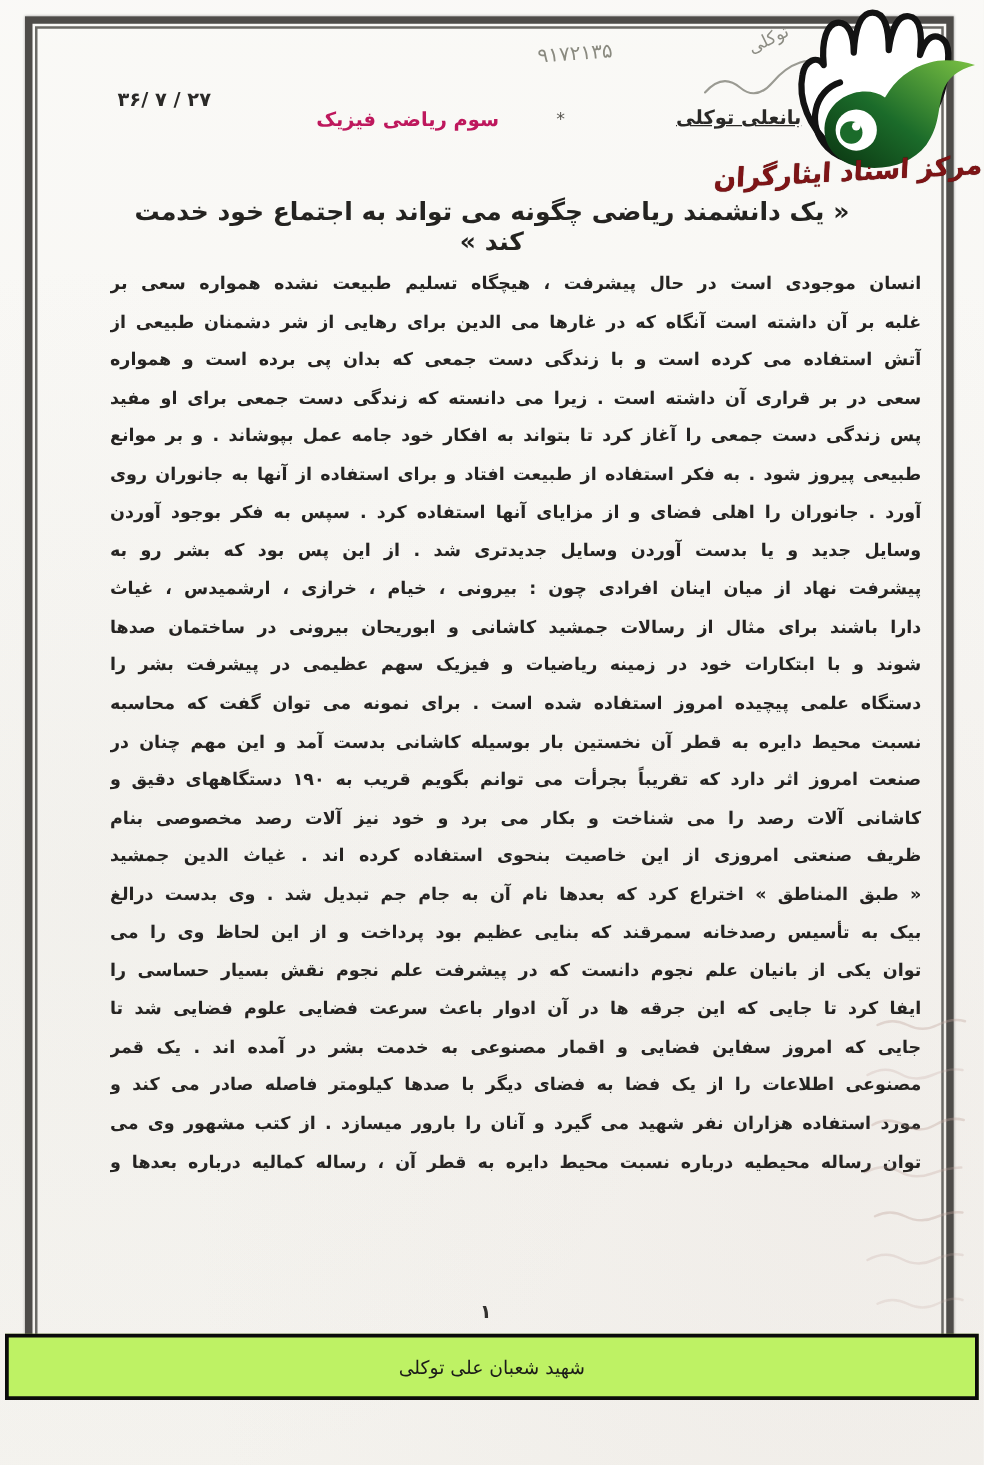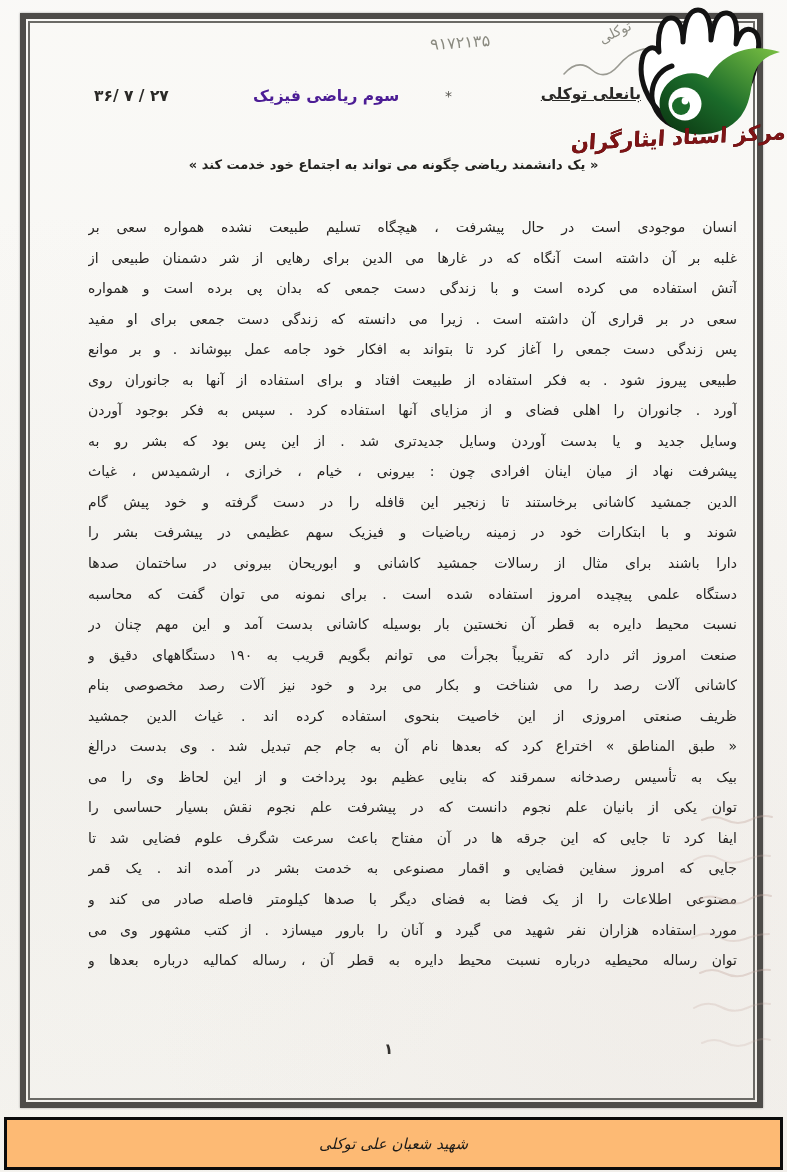--- a/index.html
+++ b/index.html
@@ -22,64 +22,64 @@
     border:6px solid #4e4c49;
     box-shadow:0 0 2px rgba(0,0,0,.35);
   }
   .frame-inner{
     position:absolute;inset:2px;
     border:2px solid #6b6a66;
   }
   
   .student-name{position:absolute;top:85px;right:146px;font-size:15.5px;font-weight:bold;color:#2a2927;direction:rtl;text-decoration:underline;}
   .sep-mark{position:absolute;top:88px;left:445px;font-size:14px;color:#57554f;}
-  .course{position:absolute;top:87px;left:253px;font-size:15.5px;font-weight:bold;color:#4c1d95;direction:rtl;text-align:center;}
-  .date{position:absolute;top:87px;left:94px;font-size:15.5px;font-weight:bold;color:#2a2927;direction:ltr;letter-spacing:1px;}
+  .course{position:absolute;top:87px;left:253px;font-size:15.5px;font-weight:bold;color:#be185d;direction:rtl;text-align:center;}
+  .date{position:absolute;top:71px;left:94px;font-size:15.5px;font-weight:bold;color:#2a2927;direction:ltr;letter-spacing:1px;}
   .hw-code{
     position:absolute;top:33px;left:430px;font-size:16px;color:#8a8a80;
     letter-spacing:5px;transform:rotate(-4deg);direction:ltr;
   }
   .hw-sign{
     position:absolute;top:24px;left:598px;font-size:14px;color:#8d8d84;
     transform:rotate(-26deg);
   }
   .flourish{position:absolute;left:560px;top:40px;}
   
   .logo{position:absolute;left:628px;top:4px;width:158px;height:140px;z-index:6;}
   .logo-caption{
     position:absolute;left:592px;top:125px;width:194px;z-index:6;
     text-align:center;font-size:21px;font-weight:bold;color:#7e1416;
     letter-spacing:-1px;transform:rotate(-3deg) skewX(-6deg);
     text-shadow:0 0 .6px #3a0606;direction:rtl;white-space:nowrap;
   }
   
   .essay-title{
     position:absolute;left:90px;right:90px;top:157px;
-    text-align:center;font-size:13px;font-weight:bold;color:#242320;direction:rtl;
+    text-align:center;font-size:20px;font-weight:bold;color:#242320;direction:rtl;
   }
   
   .essay-body{
     position:absolute;left:88px;top:212px;width:649px;direction:rtl;
-    color:#262422;font-size:14px;font-weight:normal;
+    color:#262422;font-size:14px;font-weight:bold;
   }
   .essay-line{
     height:30.55px;line-height:30.55px;overflow:hidden;
     text-align:justify;text-align-last:justify;
   }
   .page-number{
     position:absolute;left:0;right:10px;top:1040px;text-align:center;
     font-size:15px;font-weight:bold;color:#33312e;
   }
   
   .bleed-right{position:absolute;left:688px;top:808px;opacity:.85;filter:blur(.6px);}
   
   .caption-box{
-    position:absolute;left:4px;top:1117px;width:773px;height:47px;
-    border:3px solid #0b0b0b;background:#fdba74;
-    display:flex;align-items:center;justify-content:center;font-style:italic;
+    position:absolute;left:4px;top:1067px;width:773px;height:47px;
+    border:3px solid #0b0b0b;background:#bef264;
+    display:flex;align-items:center;justify-content:center;
   }
   .caption-text{font-size:15px;color:#1c1b19;direction:rtl;}
 </style>
 </head>
 <body>
 
 <div class="scan-noise"></div>
 
 <div class="frame">
   <div class="frame-inner"></div>
@@ -140,32 +140,31 @@
 <div class="essay-body">
   <div class="essay-line">انسان موجودی است در حال پیشرفت ، هیچگاه تسلیم طبیعت نشده همواره سعی بر</div>
   <div class="essay-line">غلبه بر آن داشته است آنگاه که در غارها می الدین برای رهایی از شر دشمنان طبیعی از</div>
   <div class="essay-line">آتش استفاده می کرده است و با زندگی دست جمعی که بدان پی برده است و همواره</div>
   <div class="essay-line">سعی در بر قراری آن داشته است . زیرا می دانسته که زندگی دست جمعی برای او مفید</div>
   <div class="essay-line">پس زندگی دست جمعی را آغاز کرد تا بتواند به افکار خود جامه عمل بپوشاند . و بر موانع</div>
   <div class="essay-line">طبیعی پیروز شود . به فکر استفاده از طبیعت افتاد و برای استفاده از آنها به جانوران روی</div>
   <div class="essay-line">آورد . جانوران را اهلی فضای و از مزایای آنها استفاده کرد . سپس به فکر بوجود آوردن</div>
   <div class="essay-line">وسایل جدید و یا بدست آوردن وسایل جدیدتری شد . از این پس بود که بشر رو به</div>
   <div class="essay-line">پیشرفت نهاد از میان اینان افرادی چون : بیرونی ، خیام ، خرازی ، ارشمیدس ، غیاث</div>
-  <div class="essay-line">الدین جمشید کاشانی برخاستند تا زنجیر این قافله را در دست گرفته و خود پیش گام</div>
+  <div class="essay-line">دارا باشند برای مثال از رسالات جمشید کاشانی و ابوریحان بیرونی در ساختمان صدها</div>
   <div class="essay-line">شوند و با ابتکارات خود در زمینه ریاضیات و فیزیک سهم عظیمی در پیشرفت بشر را</div>
-  <div class="essay-line">دارا باشند برای مثال از رسالات جمشید کاشانی و ابوریحان بیرونی در ساختمان صدها</div>
   <div class="essay-line">دستگاه علمی پیچیده امروز استفاده شده است . برای نمونه می توان گفت که محاسبه</div>
   <div class="essay-line">نسبت محیط دایره به قطر آن نخستین بار بوسیله کاشانی بدست آمد و این مهم چنان در</div>
   <div class="essay-line">صنعت امروز اثر دارد که تقریباً بجرأت می توانم بگویم قریب به ۱۹۰ دستگاههای دقیق و</div>
   <div class="essay-line">کاشانی آلات رصد را می شناخت و بکار می برد و خود نیز آلات رصد مخصوصی بنام</div>
   <div class="essay-line">ظریف صنعتی امروزی از این خاصیت بنحوی استفاده کرده اند . غیاث الدین جمشید</div>
   <div class="essay-line">« طبق المناطق » اختراع کرد که بعدها نام آن به جام جم تبدیل شد . وی بدست درالغ</div>
   <div class="essay-line">بیک به تأسیس رصدخانه سمرقند که بنایی عظیم بود پرداخت و از این لحاظ وی را می</div>
   <div class="essay-line">توان یکی از بانیان علم نجوم دانست که در پیشرفت علم نجوم نقش بسیار حساسی را</div>
-  <div class="essay-line">ایفا کرد تا جایی که این جرقه ها در آن مفتاح باعث سرعت شگرف علوم فضایی شد تا</div>
+  <div class="essay-line">ایفا کرد تا جایی که این جرقه ها در آن ادوار باعث سرعت فضایی علوم فضایی شد تا</div>
   <div class="essay-line">جایی که امروز سفاین فضایی و اقمار مصنوعی به خدمت بشر در آمده اند . یک قمر</div>
   <div class="essay-line">مصنوعی اطلاعات را از یک فضا به فضای دیگر با صدها کیلومتر فاصله صادر می کند و</div>
   <div class="essay-line">مورد استفاده هزاران نفر شهید می گیرد و آنان را بارور میسازد . از کتب مشهور وی می</div>
   <div class="essay-line">توان رساله محیطیه درباره نسبت محیط دایره به قطر آن ، رساله کمالیه درباره بعدها و</div>
 </div>
 
 <div class="page-number">۱</div>
 
 <svg class="bleed-right" width="99" height="270" viewBox="0 0 99 270">
   <g fill="none" stroke="#c2a59c" stroke-width="2" stroke-linecap="round" opacity=".42">

